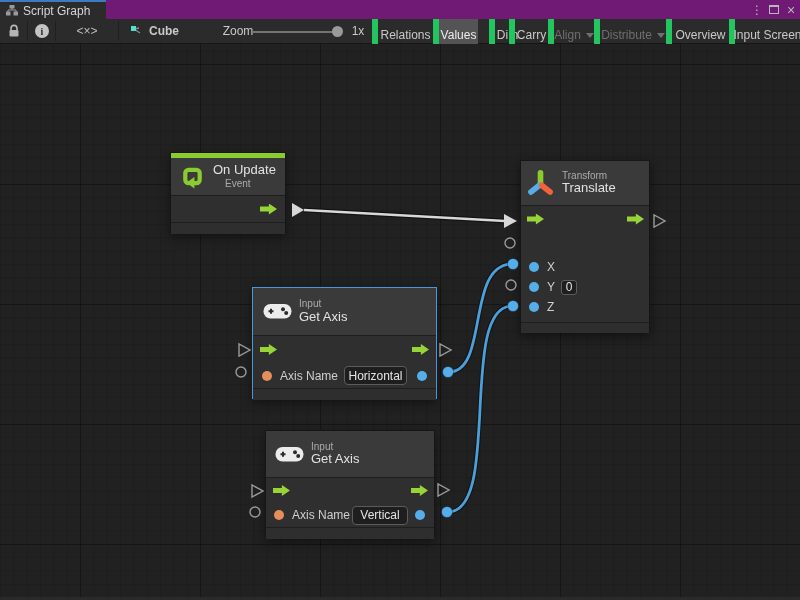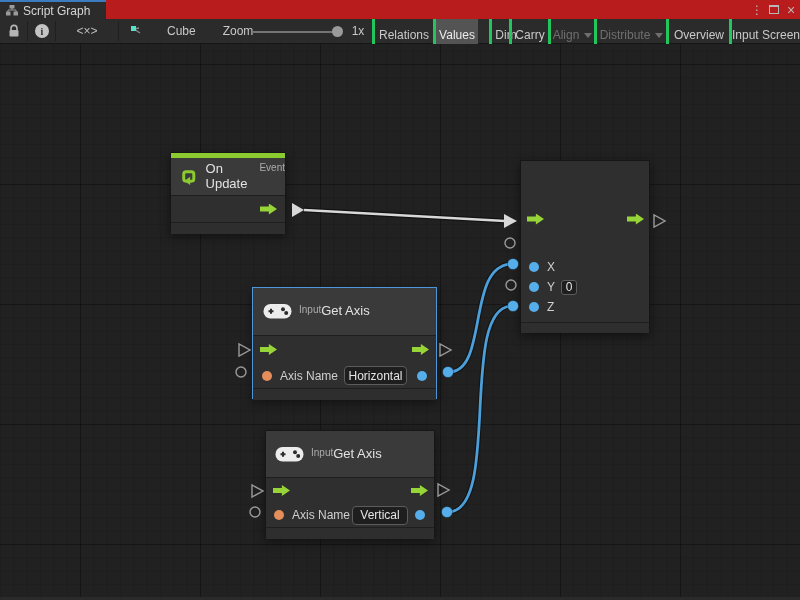--- a/index.html
+++ b/index.html
@@ -1,33 +1,33 @@
 <!DOCTYPE html>
 <html style="--accent-green: #8CCB30; --arrow-green: #96D438; --port-blue: #55AEE9; --wire-blue: #4C9FD8; --port-orange: #E58E5C; --selection-blue: #4E96DC; --wire-white: #D8D8D8; --icon-red: #F2633C;"><head>
 <meta charset="utf-8">
 <style>
   html,body{margin:0;padding:0;background:#111;}
   *{box-sizing:border-box;font-family:"Liberation Sans","DejaVu Sans",sans-serif;}
   #app{position:relative;width:800px;height:600px;background:#212121;overflow:hidden;color:#c9c9c9;font-size:12px;}
 
   
-  #tabstrip{position:absolute;left:0;top:0;width:800px;height:19px;background:#b91c1c;}
+  #tabstrip{position:absolute;left:0;top:0;width:800px;height:19px;background:#701a75;}
   #tab{position:absolute;left:0;top:0;width:106px;height:19px;background:#2b2b2b;border-top:2px solid #3c7bbf;display:flex;align-items:center;padding-left:6px;gap:5px;}
   #tab .tab-title{color:#d6d6d6;font-size:12px;white-space:nowrap;}
   .winctl{position:absolute;top:0;height:19px;display:flex;align-items:center;justify-content:center;color:#b8b8b8;}
   #ctl-menu{left:750px;width:14px;font-size:12px;letter-spacing:0;}
   #ctl-max{left:766px;width:16px;}
   #ctl-max .sq{width:10px;height:9px;border:1px solid #b8b8b8;border-top:2px solid #b8b8b8;}
   #ctl-close{left:783px;width:16px;font-size:14px;}
 
   
   #toolbar{position:absolute;left:0;top:19px;width:800px;height:25px;background:#2b2b2b;border-bottom:1px solid #161616;}
   .tb{position:absolute;top:0;height:24px;display:flex;align-items:center;justify-content:center;color:#c9c9c9;font-size:12px;white-space:nowrap;}
   .tb-sep{position:absolute;top:2px;height:20px;width:1px;background:#1f1f1f;}
-  .tb-btn{border-left:3px solid #22c55e;padding:16px 6px;}
+  .tb-btn{border-left:6px solid #22c55e;padding:16px 6px;}
   .tb-btn.active{background:#545454;color:#ece.9;color:#ececec;}
   .tb-btn.disabled{color:#6f6f6f;}
   .caret{width:0;height:0;border-left:4px solid transparent;border-right:4px solid transparent;border-top:5px solid #6f6f6f;margin-left:5px;margin-top:1px;}
   #zoom-track{position:absolute;left:252px;top:12px;width:88px;height:2px;background:#757575;border-radius:1px;}
   #zoom-handle{position:absolute;left:332px;top:7px;width:11px;height:11px;border-radius:50%;background:#9a9a9a;}
   .lock-svg,.graph-svg{display:block;}
   #info-btn .circle{width:14px;height:14px;border-radius:50%;background:#c4c4c4;color:#2b2b2b;font-weight:700;font-size:10px;display:flex;align-items:center;justify-content:center;font-family:"Liberation Serif",serif;}
 
   
   #canvas{position:absolute;left:0;top:44px;width:800px;height:553px;
@@ -39,21 +39,21 @@
       linear-gradient(90deg,rgba(0,0,0,0.10) 1px,transparent 1px);
     background-size:120px 120px,120px 120px,13.333px 13.333px,13.333px 13.333px;
     background-position:80px 20px,80px 20px,80px 20px,80px 20px;}
   #bottombar{position:absolute;left:0;top:597px;width:800px;height:3px;background:#2a2a2a;}
 
   
   .node{position:absolute;background:#2f2f2f;border:1px solid #161616;box-shadow:0 4px 10px rgba(0,0,0,.45);z-index:2;}
   .node.selected{border:1px solid var(--selection-blue,#4e96dc);}
   .node-cap{position:absolute;left:0;right:0;top:0;height:5px;background:var(--accent-green,#8ccb30);}
   .node-header{position:absolute;left:0;right:0;background:#3a3a3a;border-bottom:1px solid #1e1e1e;display:flex;align-items:center;}
-  .node-titles{display:flex;flex-direction:row;justify-content:center;line-height:1.15;}
+  .node-titles{display:flex;flex-direction:column;justify-content:center;line-height:1.15;}
   .node-cat{font-size:10px;color:#ababab;}
   .node-title{font-size:13px;color:#e2e2e2;}
   .node-sub{font-size:10px;color:#ababab;padding-left:12px;}
   .node-footer{position:absolute;left:0;right:0;background:#2e2e2e;border-top:1px solid #1e1e1e;}
   .row{position:absolute;left:0;right:0;display:flex;align-items:center;}
   .flow-arrow{width:17px;height:11px;background:var(--arrow-green,#96d438);
     clip-path:polygon(0 28%,52% 28%,52% 0,100% 50%,52% 100%,52% 72%,0 72%);}
   .dot{width:10px;height:10px;border-radius:50%;}
   .dot.blue{background:var(--port-blue,#55aee9);}
   .dot.orange{background:var(--port-orange,#e58e5c);}
@@ -99,21 +99,21 @@
       </svg>
     </div>
     <div class="tb-sep" style="left:27px;"></div>
     <div id="info-btn" class="tb" style="left:29px;width:26px;">
       <div class="circle">i</div>
     </div>
     <div class="tb-sep" style="left:55px;"></div>
     <div class="tb" style="left:58px;width:58px;color:#bdbdbd;">&lt;×&gt;</div>
     <div class="tb-sep" style="left:118px;"></div>
 
-    <div class="tb" style="left:130px;width:70px;justify-content:flex-start;gap:24px;">
+    <div class="tb" style="left:130px;width:70px;justify-content:flex-start;gap:6px;font-weight:bold;">
       <svg width="13" height="13" viewBox="0 0 13 13">
         <path d="M4,4 L10,8 M4,4 L9,3" stroke="#8a8a8a" stroke-width="1.4" fill="none"></path>
         <rect x="1" y="1" width="5" height="5" fill="#57e0c8"></rect>
       </svg>
       <span>Cube</span>
     </div>
 
     <div class="tb" style="left:222px;width:32px;">Zoom</div>
     <div id="zoom-track"></div>
     <div id="zoom-handle"></div>
@@ -150,20 +150,33 @@
         <span class="node-sub">Event</span>
       </div>
     </div>
     <div class="row" style="top:43px;height:26px;justify-content:flex-end;padding-right:8px;">
       <span class="flow-arrow"></span>
     </div>
     <div class="node-footer" style="top:69px;height:12px;"></div>
   </div>
 
   <div class="node" style="left:520px;top:160px;width:130px;height:173px;">
+    <div class="node-header" style="top:0;height:45px;">
+      <svg style="margin-left:6px;" width="27" height="31" viewBox="0 0 24 27">
+        <g stroke-linecap="round" stroke-width="5">
+          <line x1="12" y1="13" x2="12" y2="4" stroke="var(--accent-green)"></line>
+          <line x1="11" y1="15" x2="3.5" y2="21" stroke="var(--port-blue)"></line>
+          <line x1="13" y1="15" x2="20.5" y2="21" stroke="var(--icon-red)"></line>
+        </g>
+      </svg>
+      <div class="node-titles" style="margin-left:8px;">
+        <span class="node-cat">Transform</span>
+        <span class="node-title">Translate</span>
+      </div>
+    </div>
     <div class="row" style="top:45px;height:26px;justify-content:space-between;padding:0 5px 0 6px;">
       <span class="flow-arrow"></span>
       <span class="flow-arrow"></span>
     </div>
     <div class="row" style="top:96px;height:20px;padding-left:8px;">
       <span class="dot blue"></span>
       <span class="port-label">X</span>
     </div>
     <div class="row" style="top:116px;height:20px;padding-left:8px;">
       <span class="dot blue"></span>

